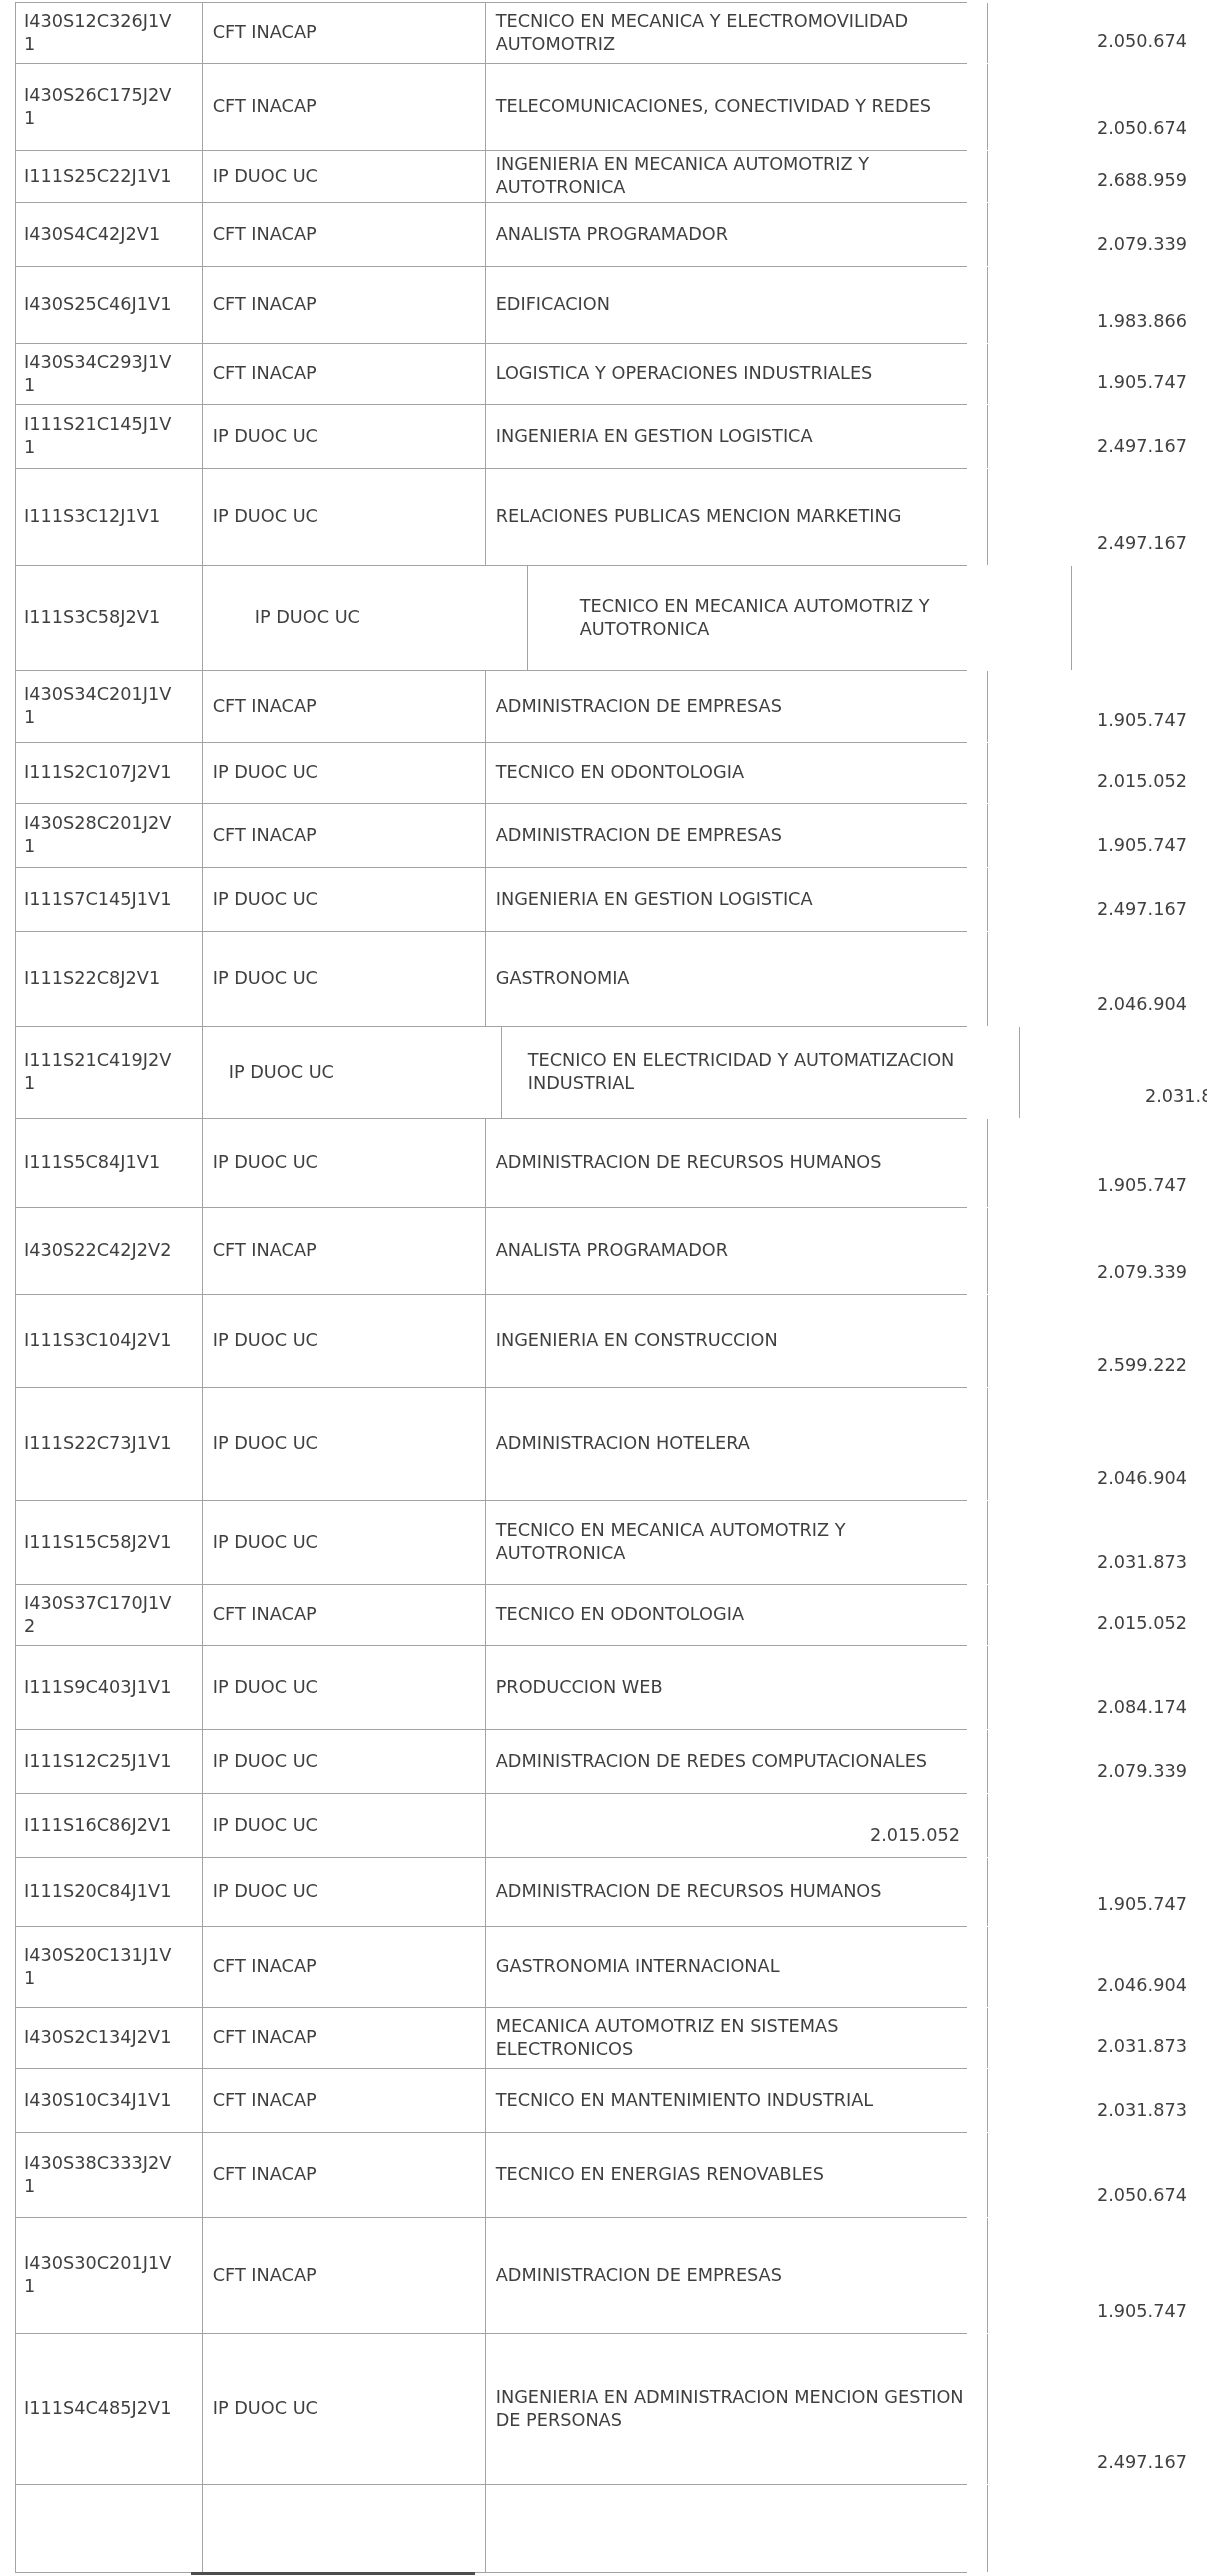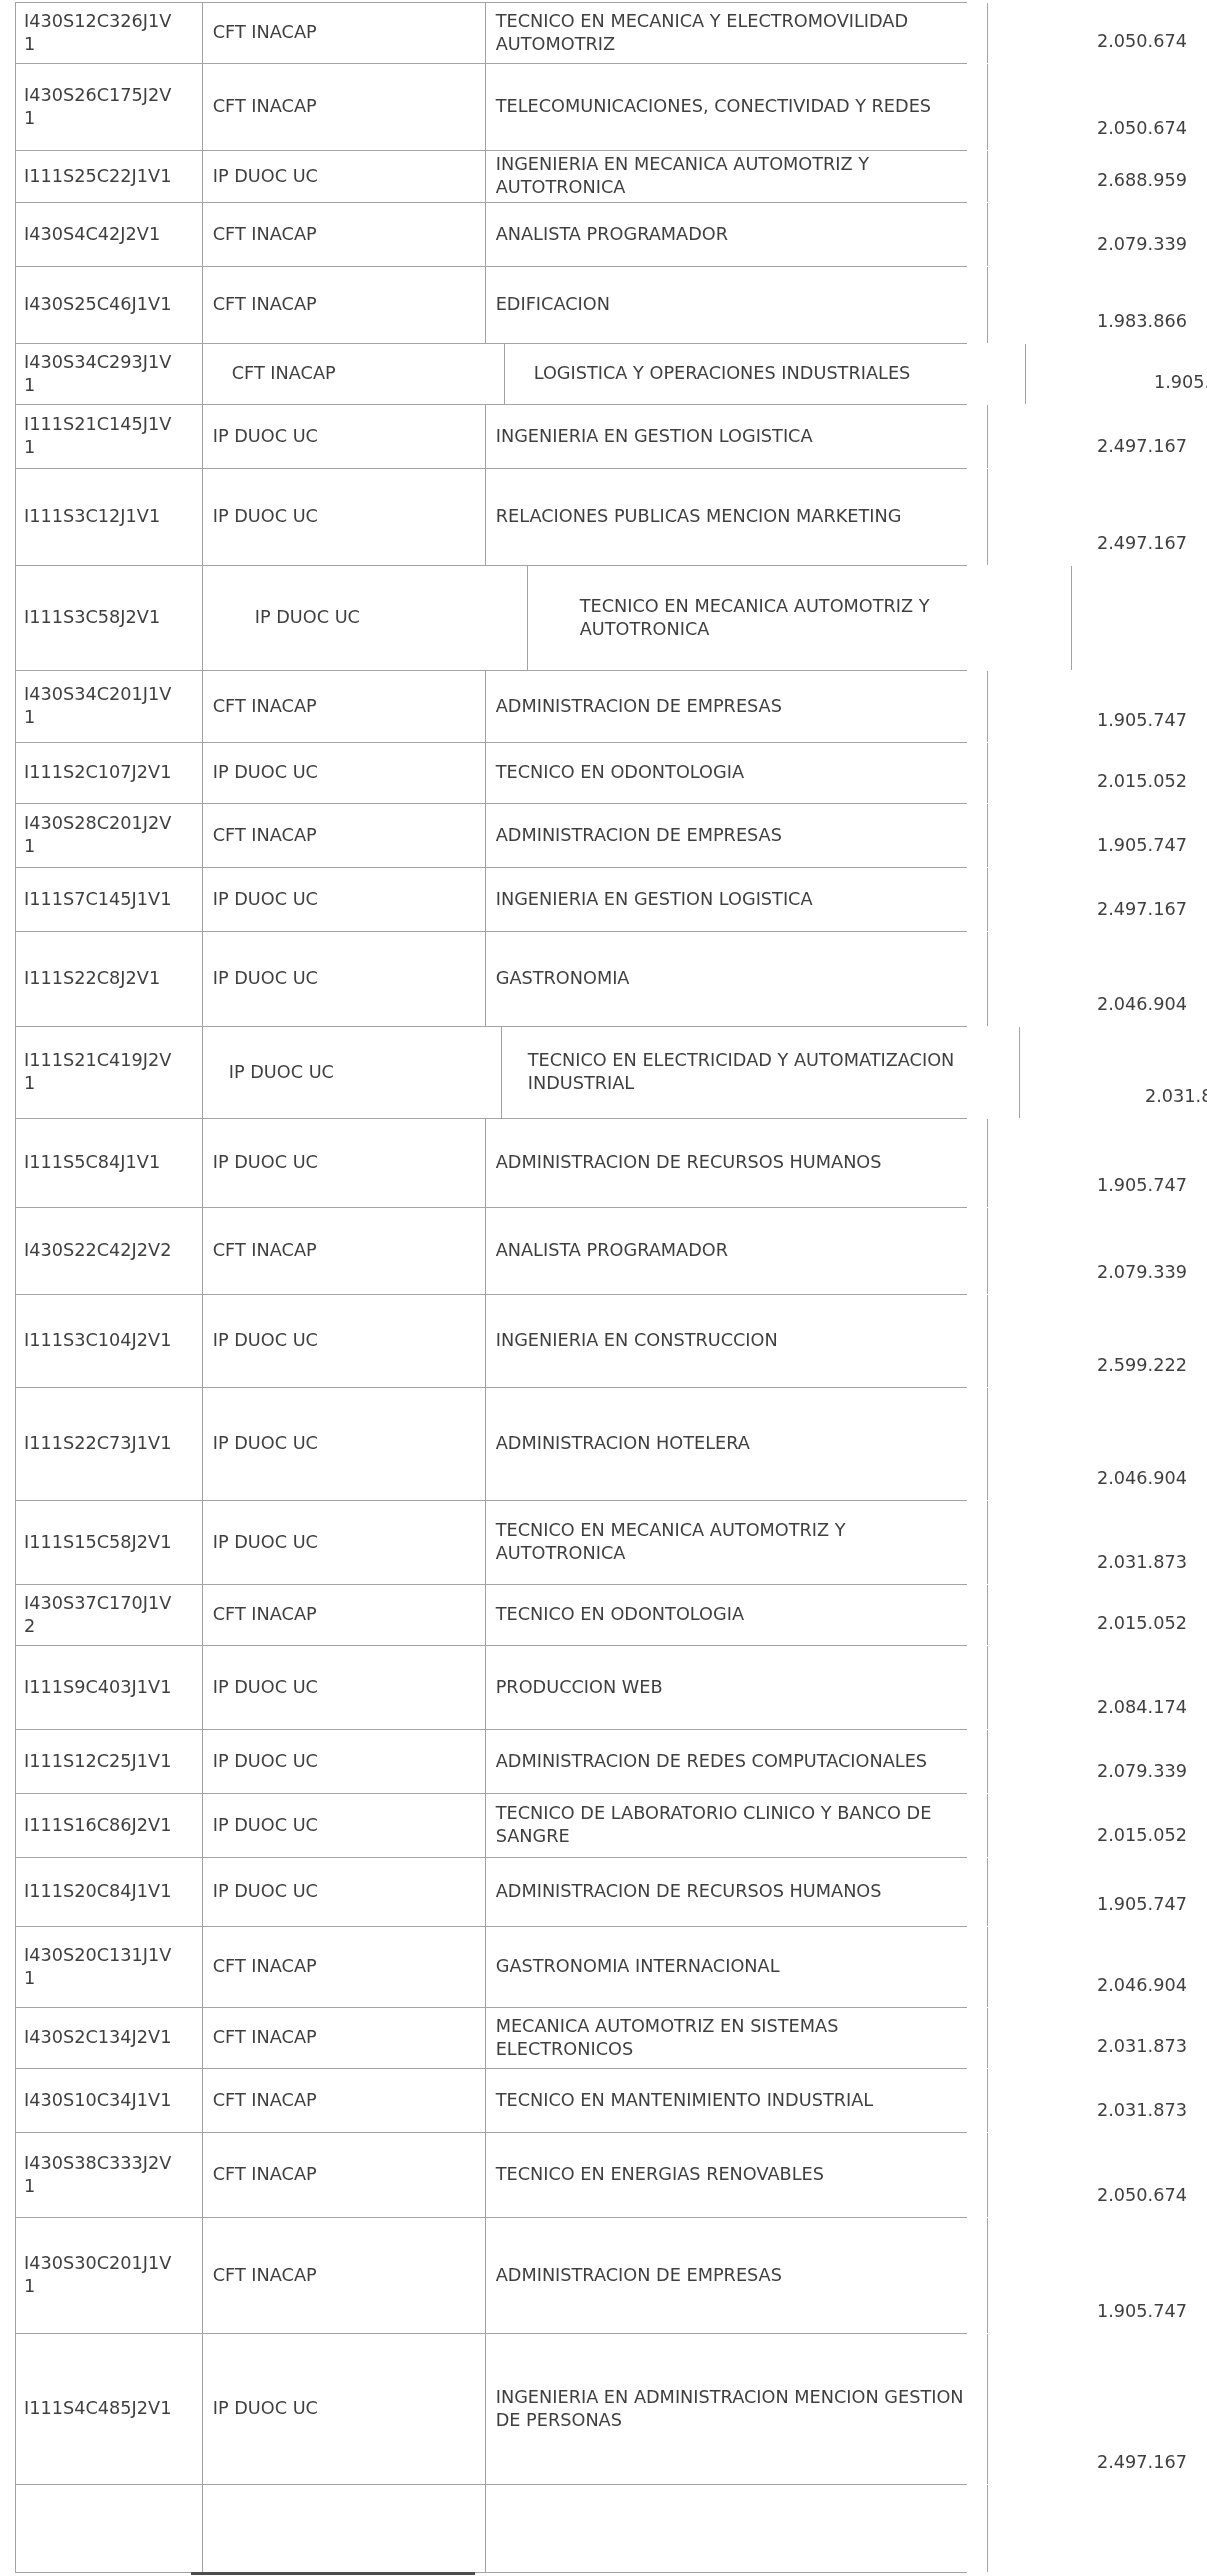--- a/index.html
+++ b/index.html
@@ -131,21 +131,21 @@
       <div class="cell inst">
         <span>CFT INACAP</span>
       </div>
       <div class="cell prog">
         <span>EDIFICACION</span>
       </div>
       <div class="cell amount">
         <span>1.983.866</span>
       </div>
     </div>
-    <div class="row" style="height: 61px; gap: 19px;">
+    <div class="row" style="height: 61px;">
       <div class="cell code">
         <span>I430S34C293J1V1</span>
       </div>
       <div class="cell inst">
         <span>CFT INACAP</span>
       </div>
       <div class="cell prog">
         <span>LOGISTICA Y OPERACIONES INDUSTRIALES</span>
       </div>
       <div class="cell amount">
@@ -389,23 +389,20 @@
       <div class="cell amount">
         <span>2.079.339</span>
       </div>
     </div>
     <div class="row" style="height: 64px;">
       <div class="cell code">
         <span>I111S16C86J2V1</span>
       </div>
       <div class="cell inst">
         <span>IP DUOC UC</span>
-      </div>
-      <div class="cell prog">
-        <span>TECNICO DE LABORATORIO CLINICO Y BANCO DE SANGRE</span>
       </div>
       <div class="cell amount">
         <span>2.015.052</span>
       </div>
     </div>
     <div class="row" style="height: 69px;">
       <div class="cell code">
         <span>I111S20C84J1V1</span>
       </div>
       <div class="cell inst">

